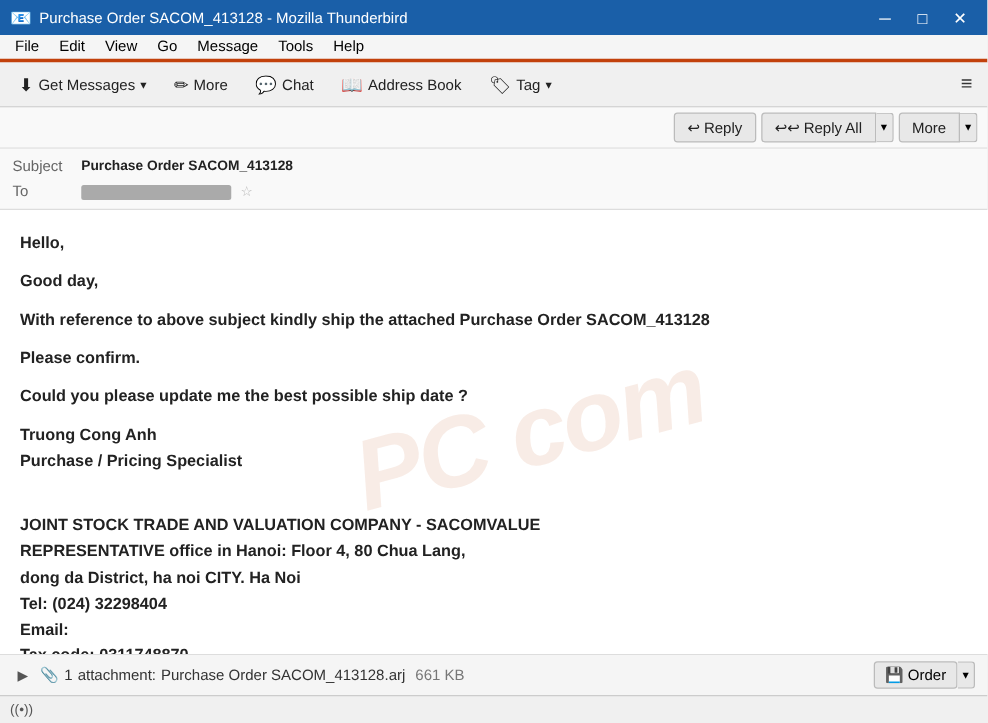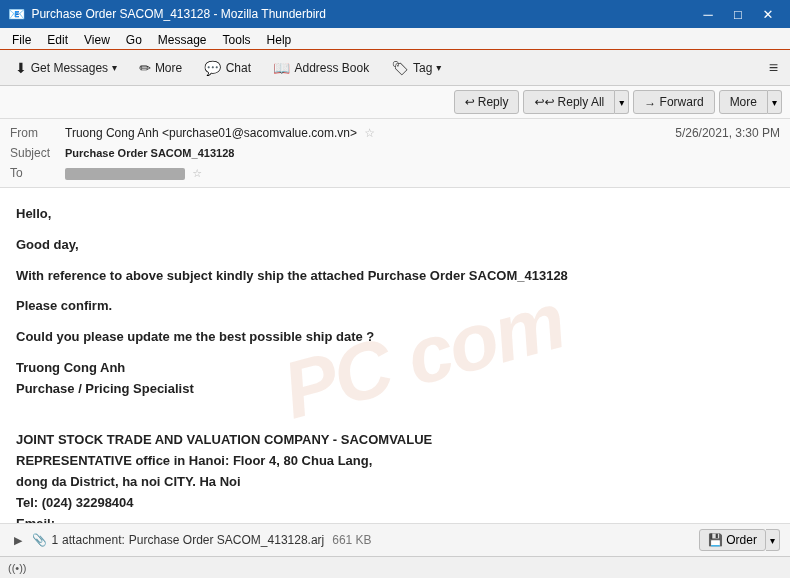--- a/index.html
+++ b/index.html
@@ -24,23 +24,23 @@
       border: none;
       color: white;
       font-size: 13px;
       cursor: pointer;
       display: flex; align-items: center; justify-content: center;
     }
 
     
     .menu-bar {
       background: #f5f5f5;
-      border-bottom: 1px solid #c2410c;
-      display: flex;
-      align-items: flex-end;
+      border-bottom: 3px solid #c2410c;
+      display: flex;
+      align-items: flex-start;
       height: 22px;
       padding: 0 4px;
     }
     .menu-item {
       padding: 2px 8px;
       font-size: 12px;
       cursor: pointer;
       color: #000;
     }
 
@@ -270,40 +270,29 @@
       <span>↩</span>
       <span>Reply</span>
     </button>
     <div class="btn-group">
       <button class="email-action-btn">
         <span>↩↩</span>
         <span>Reply All</span>
       </button>
       <button class="dropdown-btn">▾</button>
     </div>
-    <button class="email-action-btn">
-      <span>→ Forward</span>
-    </button>
     <div class="btn-group">
       <button class="email-action-btn">
         <span>More</span>
       </button>
       <button class="dropdown-btn">▾</button>
     </div>
   </div>
 
   <div class="email-meta">
-    <div class="email-meta-row">
-      <span class="email-meta-label">From</span>
-      <span class="email-meta-value">
-        <span>Truong Cong Anh &lt;purchase01@sacomvalue.com.vn&gt;</span>
-        <span class="star-icon">☆</span>
-      </span>
-      <span class="email-meta-date">5/26/2021, 3:30 PM</span>
-    </div>
     <div class="email-meta-row">
       <span class="email-meta-label">Subject</span>
       <span class="email-meta-value email-subject">Purchase Order SACOM_413128</span>
     </div>
     <div class="email-meta-row">
       <span class="email-meta-label">To</span>
       <span class="email-meta-value">
         <span class="redacted">&nbsp;</span>
         <span class="star-icon" style="font-size:11px;">☆</span>
       </span>

